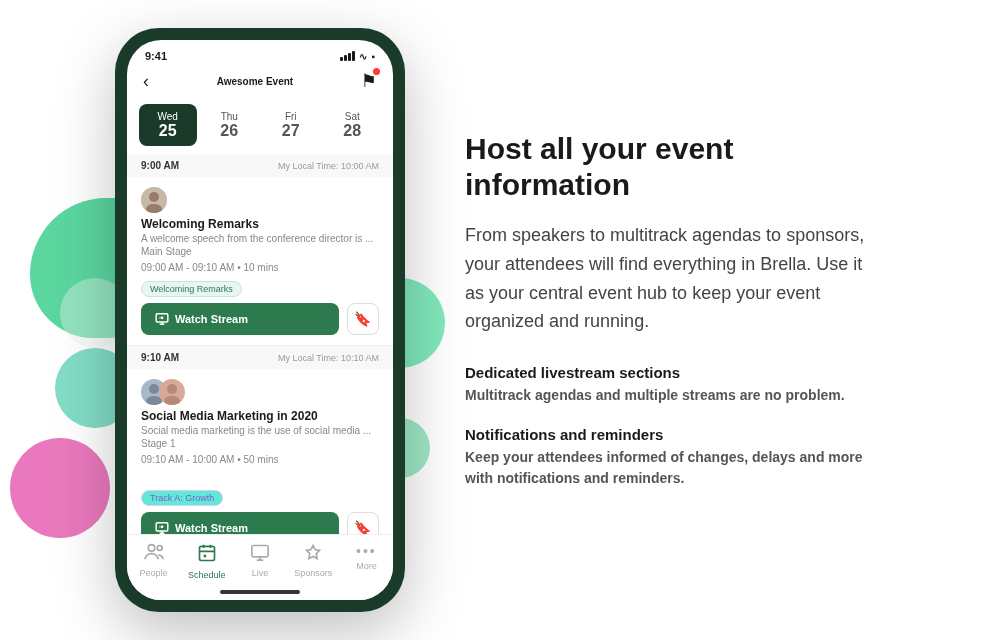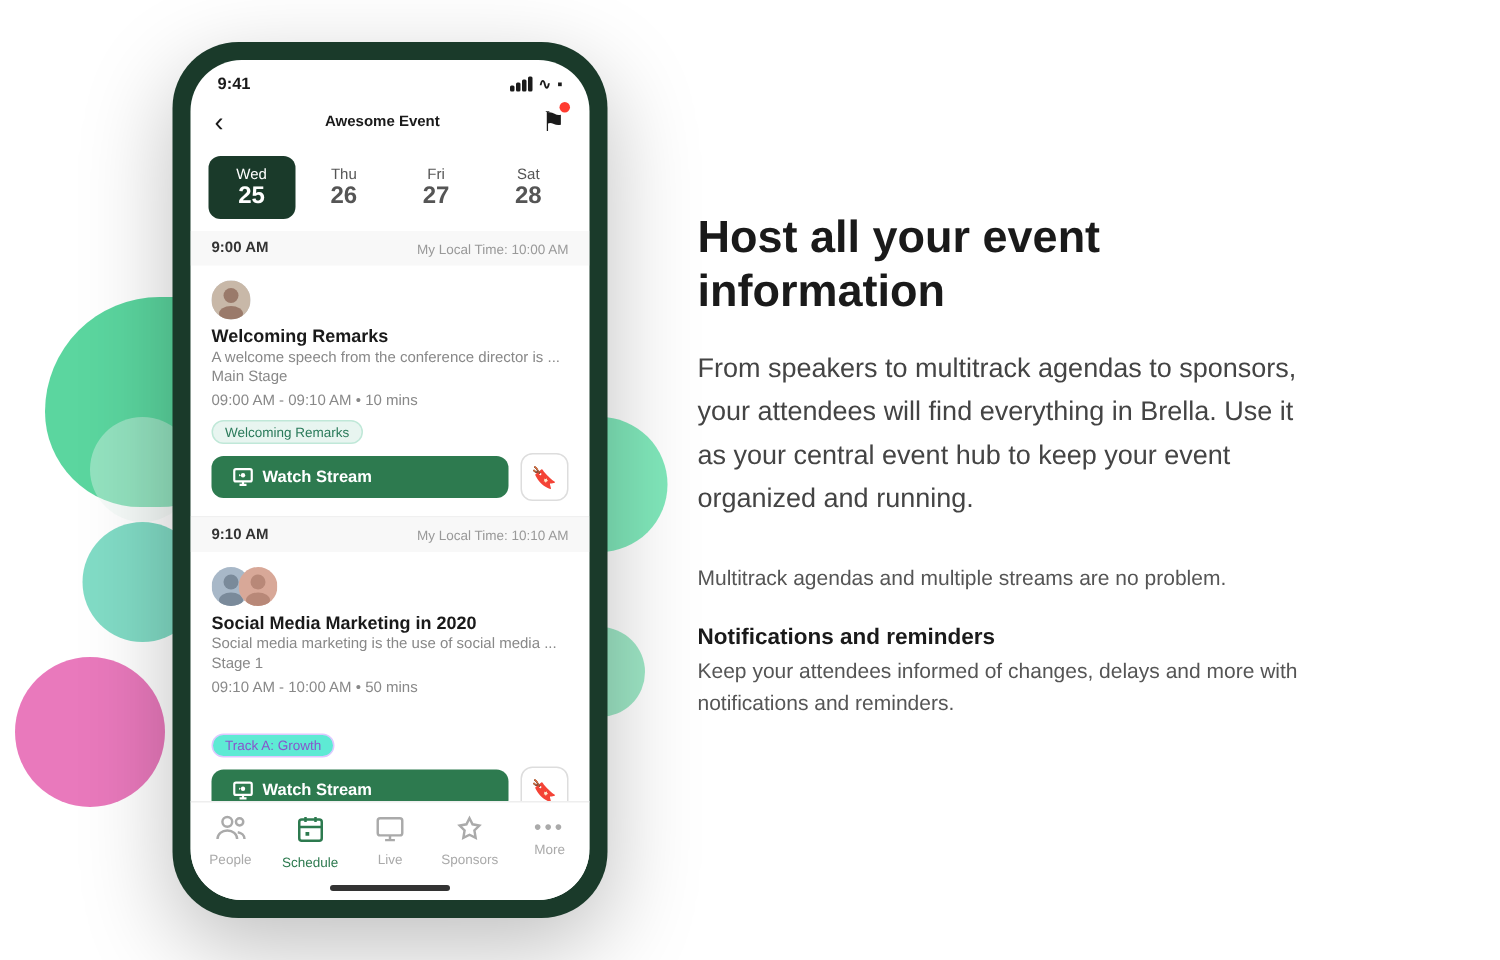--- a/index.html
+++ b/index.html
@@ -263,21 +263,20 @@
       border: 1px solid #c0e8d8;
     }
     .session-tag.growth {
       color: #8855cc;
       background: #5eead4;
       border-color: #ddc8ff;
       margin-top: 20px;
     }
     .session-actions {
       display: flex;
-      align-items: center;
       gap: 8px;
     }
     .watch-btn {
       display: flex;
       align-items: center;
       gap: 6px;
       background: #2d7a4f;
       color: white;
       border: none;
       border-radius: 8px;
@@ -373,20 +372,21 @@
     .feature-title {
       font-size: 15px;
       font-weight: 700;
       color: #1a1a1a;
       margin-bottom: 4px;
     }
     .feature-desc {
       font-size: 14px;
       color: #555;
       line-height: 1.5;
+      font-weight: bold;
     }
 
     
     .avatar-circle {
       width: 26px;
       height: 26px;
       border-radius: 50%;
       overflow: hidden;
       display: inline-flex;
       align-items: center;
@@ -584,20 +584,21 @@
         <div class="home-indicator"></div>
 
       </div>
     </div>
   </div>
 
   <div class="right-content">
     <h1 class="main-heading">Host all your event information</h1>
     <p class="main-desc">From speakers to multitrack agendas to sponsors, your attendees will find everything in Brella. Use it as your central event hub to keep your event organized and running.</p>
     <div class="feature-item">
+      <div class="feature-title">Dedicated livestream sections</div>
       <div class="feature-desc">Multitrack agendas and multiple streams are no problem.</div>
     </div>
     <div class="feature-item">
       <div class="feature-title">Notifications and reminders</div>
       <div class="feature-desc">Keep your attendees informed of changes, delays and more with notifications and reminders.</div>
     </div>
   </div>
 
 </div>
 

